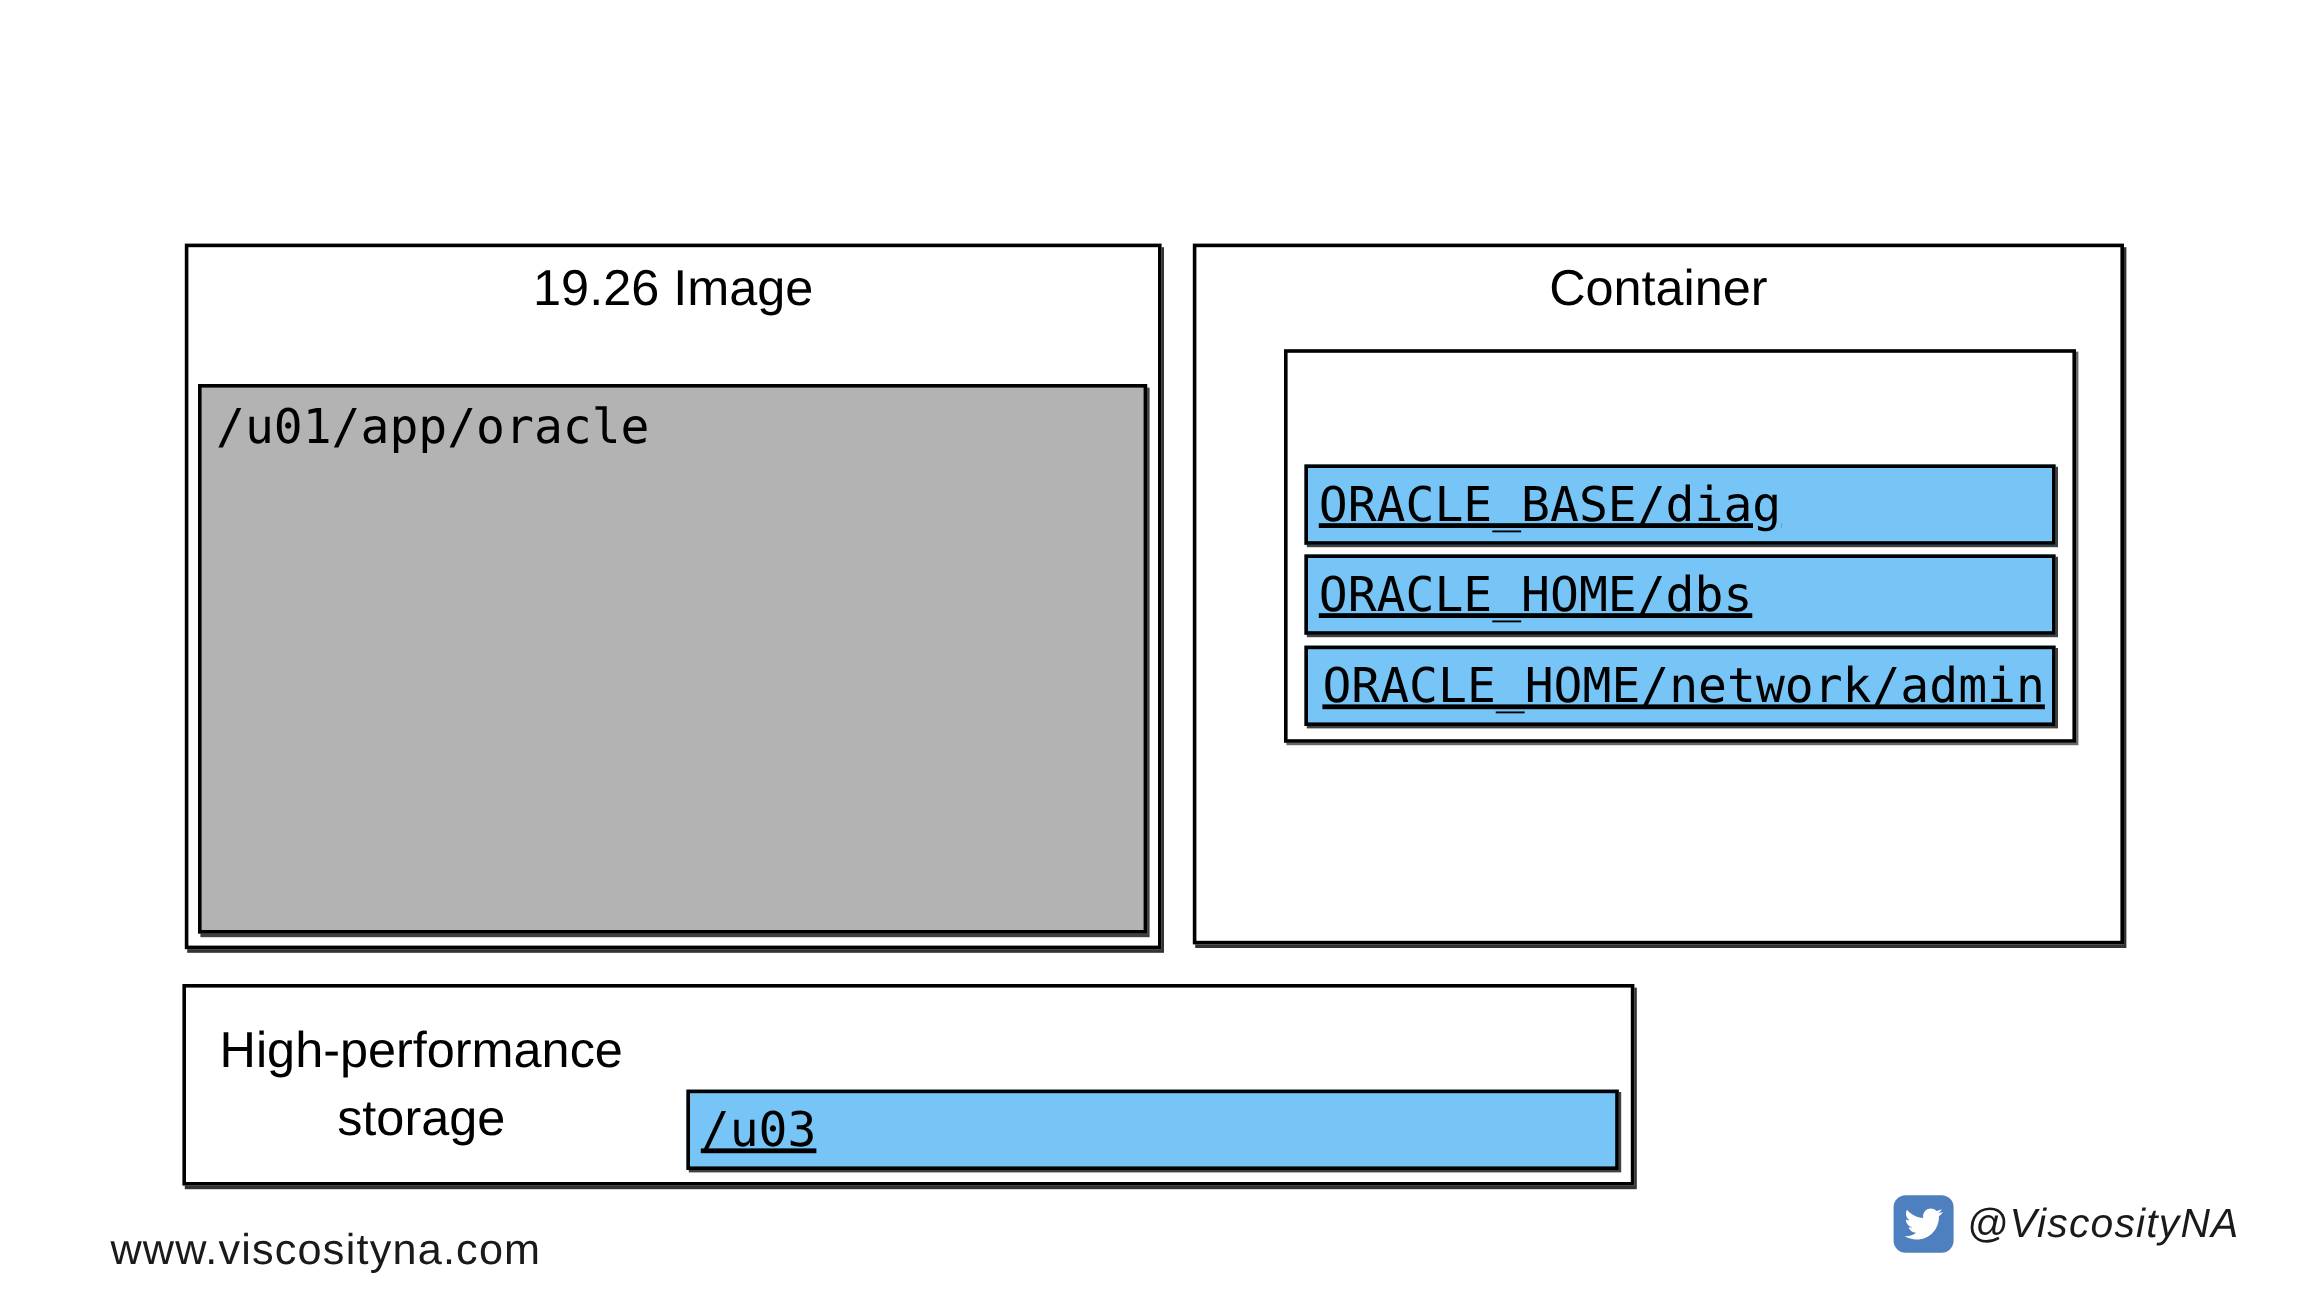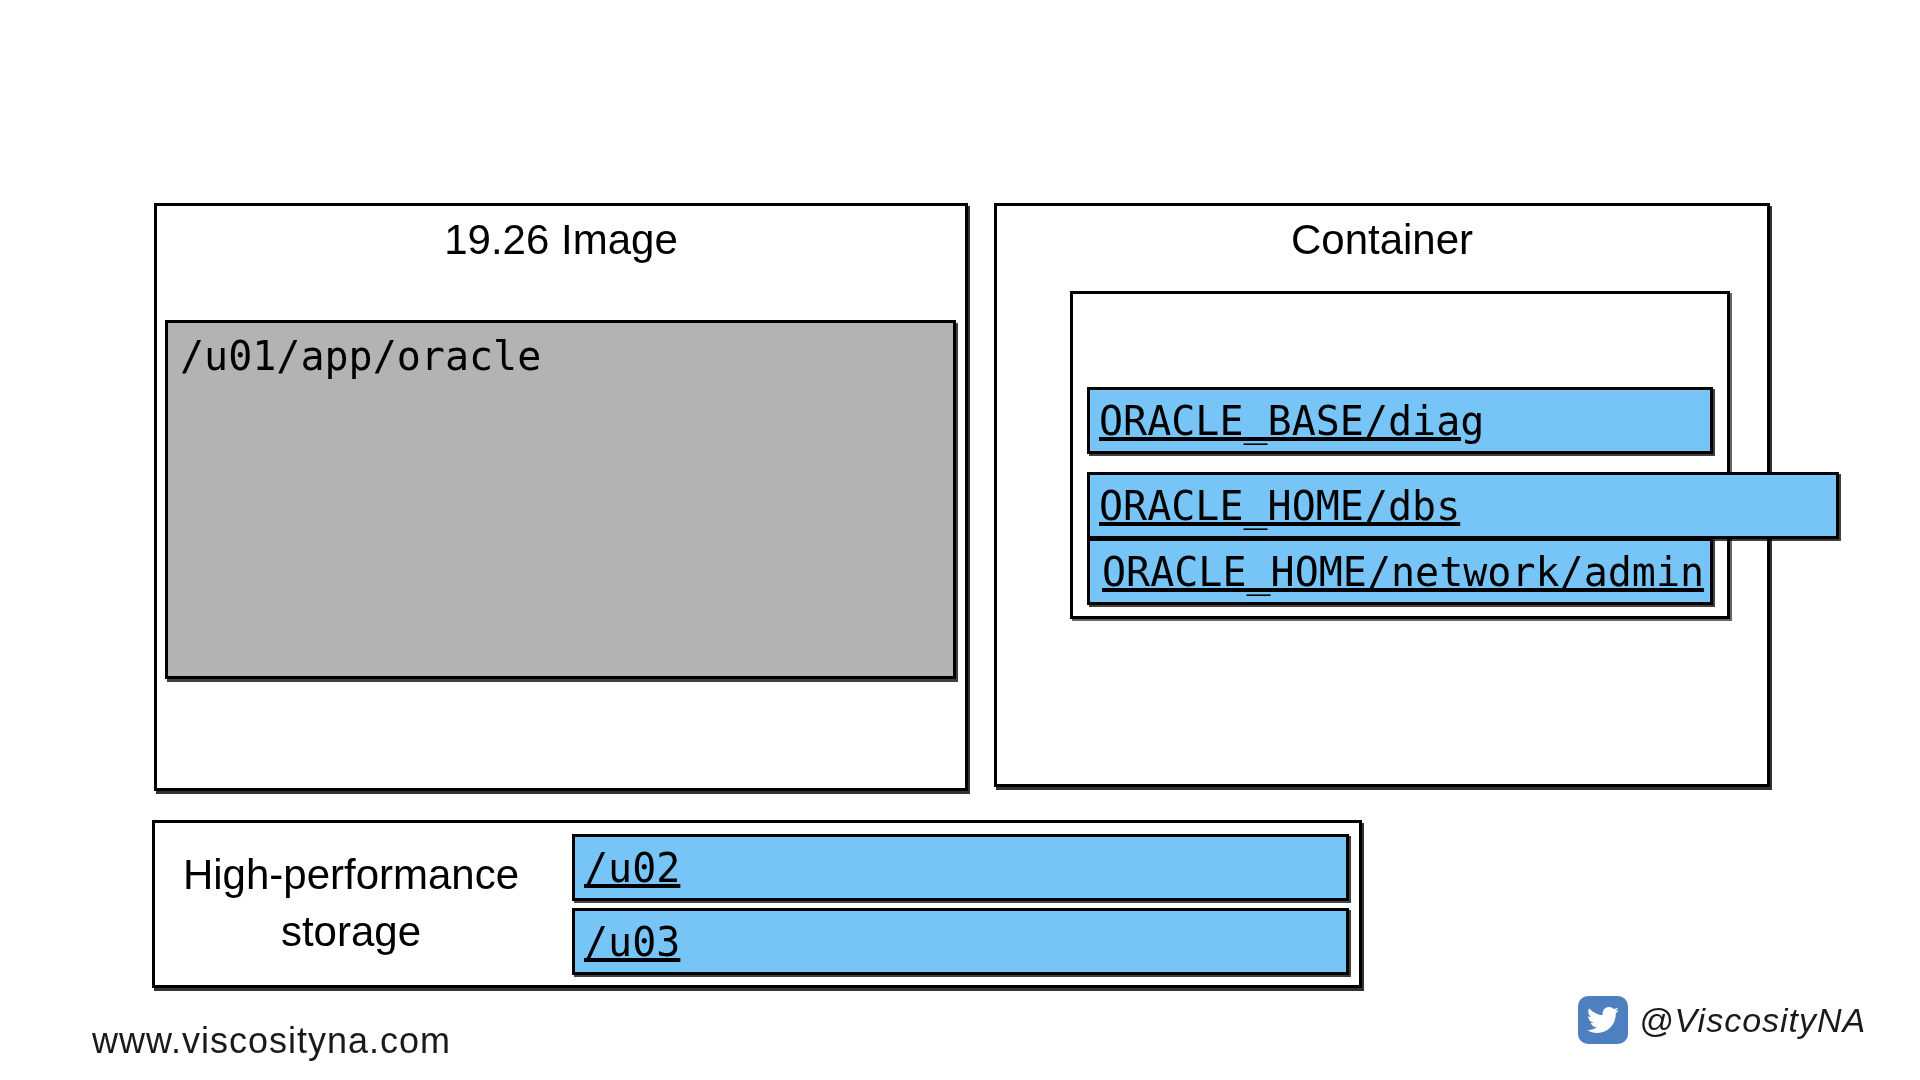--- a/index.html
+++ b/index.html
@@ -44,28 +44,28 @@
     text-decoration: underline;
   }
   .inner-outline {
     border: 3px solid #000;
     background: #fff;
     box-shadow: 2px 2px 0 rgba(0,0,0,0.6);
   }
 
   #image-box      { left: 154px; top: 203px; width: 814px; height: 588px; }
   #image-title    { left: 154px; top: 216px; width: 814px; }
-  #u01-volume     { left: 165px; top: 320px; width: 791px; height: 359px; }
+  #u01-volume     { left: 165px; top: 320px; width: 791px; height: 458px; }
 
   #container-box      { left: 994px; top: 203px; width: 776px; height: 584px; }
   #container-title    { left: 994px; top: 216px; width: 776px; }
   #persistent-box     { left: 1070px; top: 291px; width: 660px; height: 328px; }
   #persistent-title   { left: 1070px; top: 318px; width: 660px; }
   #persistent-item-0  { left: 1087px; top: 387px; width: 626px; height: 67px; }
-  #persistent-item-1  { left: 1087px; top: 462px; width: 752px; height: 67px; margin-top: 10px; }
+  #persistent-item-1  { left: 1087px; top: 462px; width: 626px; height: 67px; }
   #persistent-item-2  { left: 1087px; top: 538px; width: 626px; height: 67px; padding-left: 12px; }
 
   #hp-box   { left: 152px; top: 820px; width: 1210px; height: 168px; }
   #hp-label { left: 165px; top: 846px; width: 372px; font-size: 42px; line-height: 57px; text-align: center; }
   #u02-volume { left: 572px; top: 834px; width: 777px; height: 67px; }
   #u03-volume { left: 572px; top: 908px; width: 777px; height: 67px; }
 
   #footer-website {
     left: 92px; top: 1020px;
     font-size: 36px; letter-spacing: 1px; color: #1a1a1a;
@@ -96,21 +96,20 @@
   <div id="container-box" class="abs outline-box"></div>
   <div id="container-title" class="abs box-title">Container</div>
 
   <div id="persistent-box" class="abs inner-outline"></div>
   <div id="persistent-item-0" class="abs blue-bar mono">ORACLE_BASE/diag</div>
   <div id="persistent-item-1" class="abs blue-bar mono">ORACLE_HOME/dbs</div>
   <div id="persistent-item-2" class="abs blue-bar mono">ORACLE_HOME/network/admin</div>
 
   <div id="hp-box" class="abs outline-box"></div>
   <div id="hp-label" class="abs">High-performance storage</div>
-  <div id="u02-volume" class="abs blue-bar mono">/u02</div>
   <div id="u03-volume" class="abs blue-bar mono">/u03</div>
 
   <div id="footer-website" class="abs">www.viscosityna.com</div>
 
   <div id="twitter-group" class="abs">
     <div id="twitter-icon">
       <svg viewBox="0 0 24 24" aria-hidden="true">
         <path d="M23.954 4.569c-.885.389-1.83.654-2.825.775 1.014-.611 1.794-1.574 2.163-2.723-.951.555-2.005.959-3.127 1.184-.896-.959-2.173-1.559-3.591-1.559-2.717 0-4.92 2.203-4.92 4.917 0 .39.045.765.127 1.124C7.691 8.094 4.066 6.13 1.64 3.161c-.427.722-.666 1.561-.666 2.475 0 1.71.87 3.213 2.188 4.096-.807-.026-1.566-.248-2.228-.616v.061c0 2.385 1.693 4.374 3.946 4.827-.413.111-.849.171-1.296.171-.314 0-.615-.03-.916-.086.631 1.953 2.445 3.377 4.604 3.417-1.68 1.319-3.809 2.105-6.102 2.105-.39 0-.779-.023-1.17-.067 2.189 1.394 4.768 2.209 7.557 2.209 9.054 0 13.999-7.496 13.999-13.986 0-.209 0-.42-.015-.63.961-.689 1.8-1.56 2.46-2.548l-.047-.02z"></path>
       </svg>
     </div>

